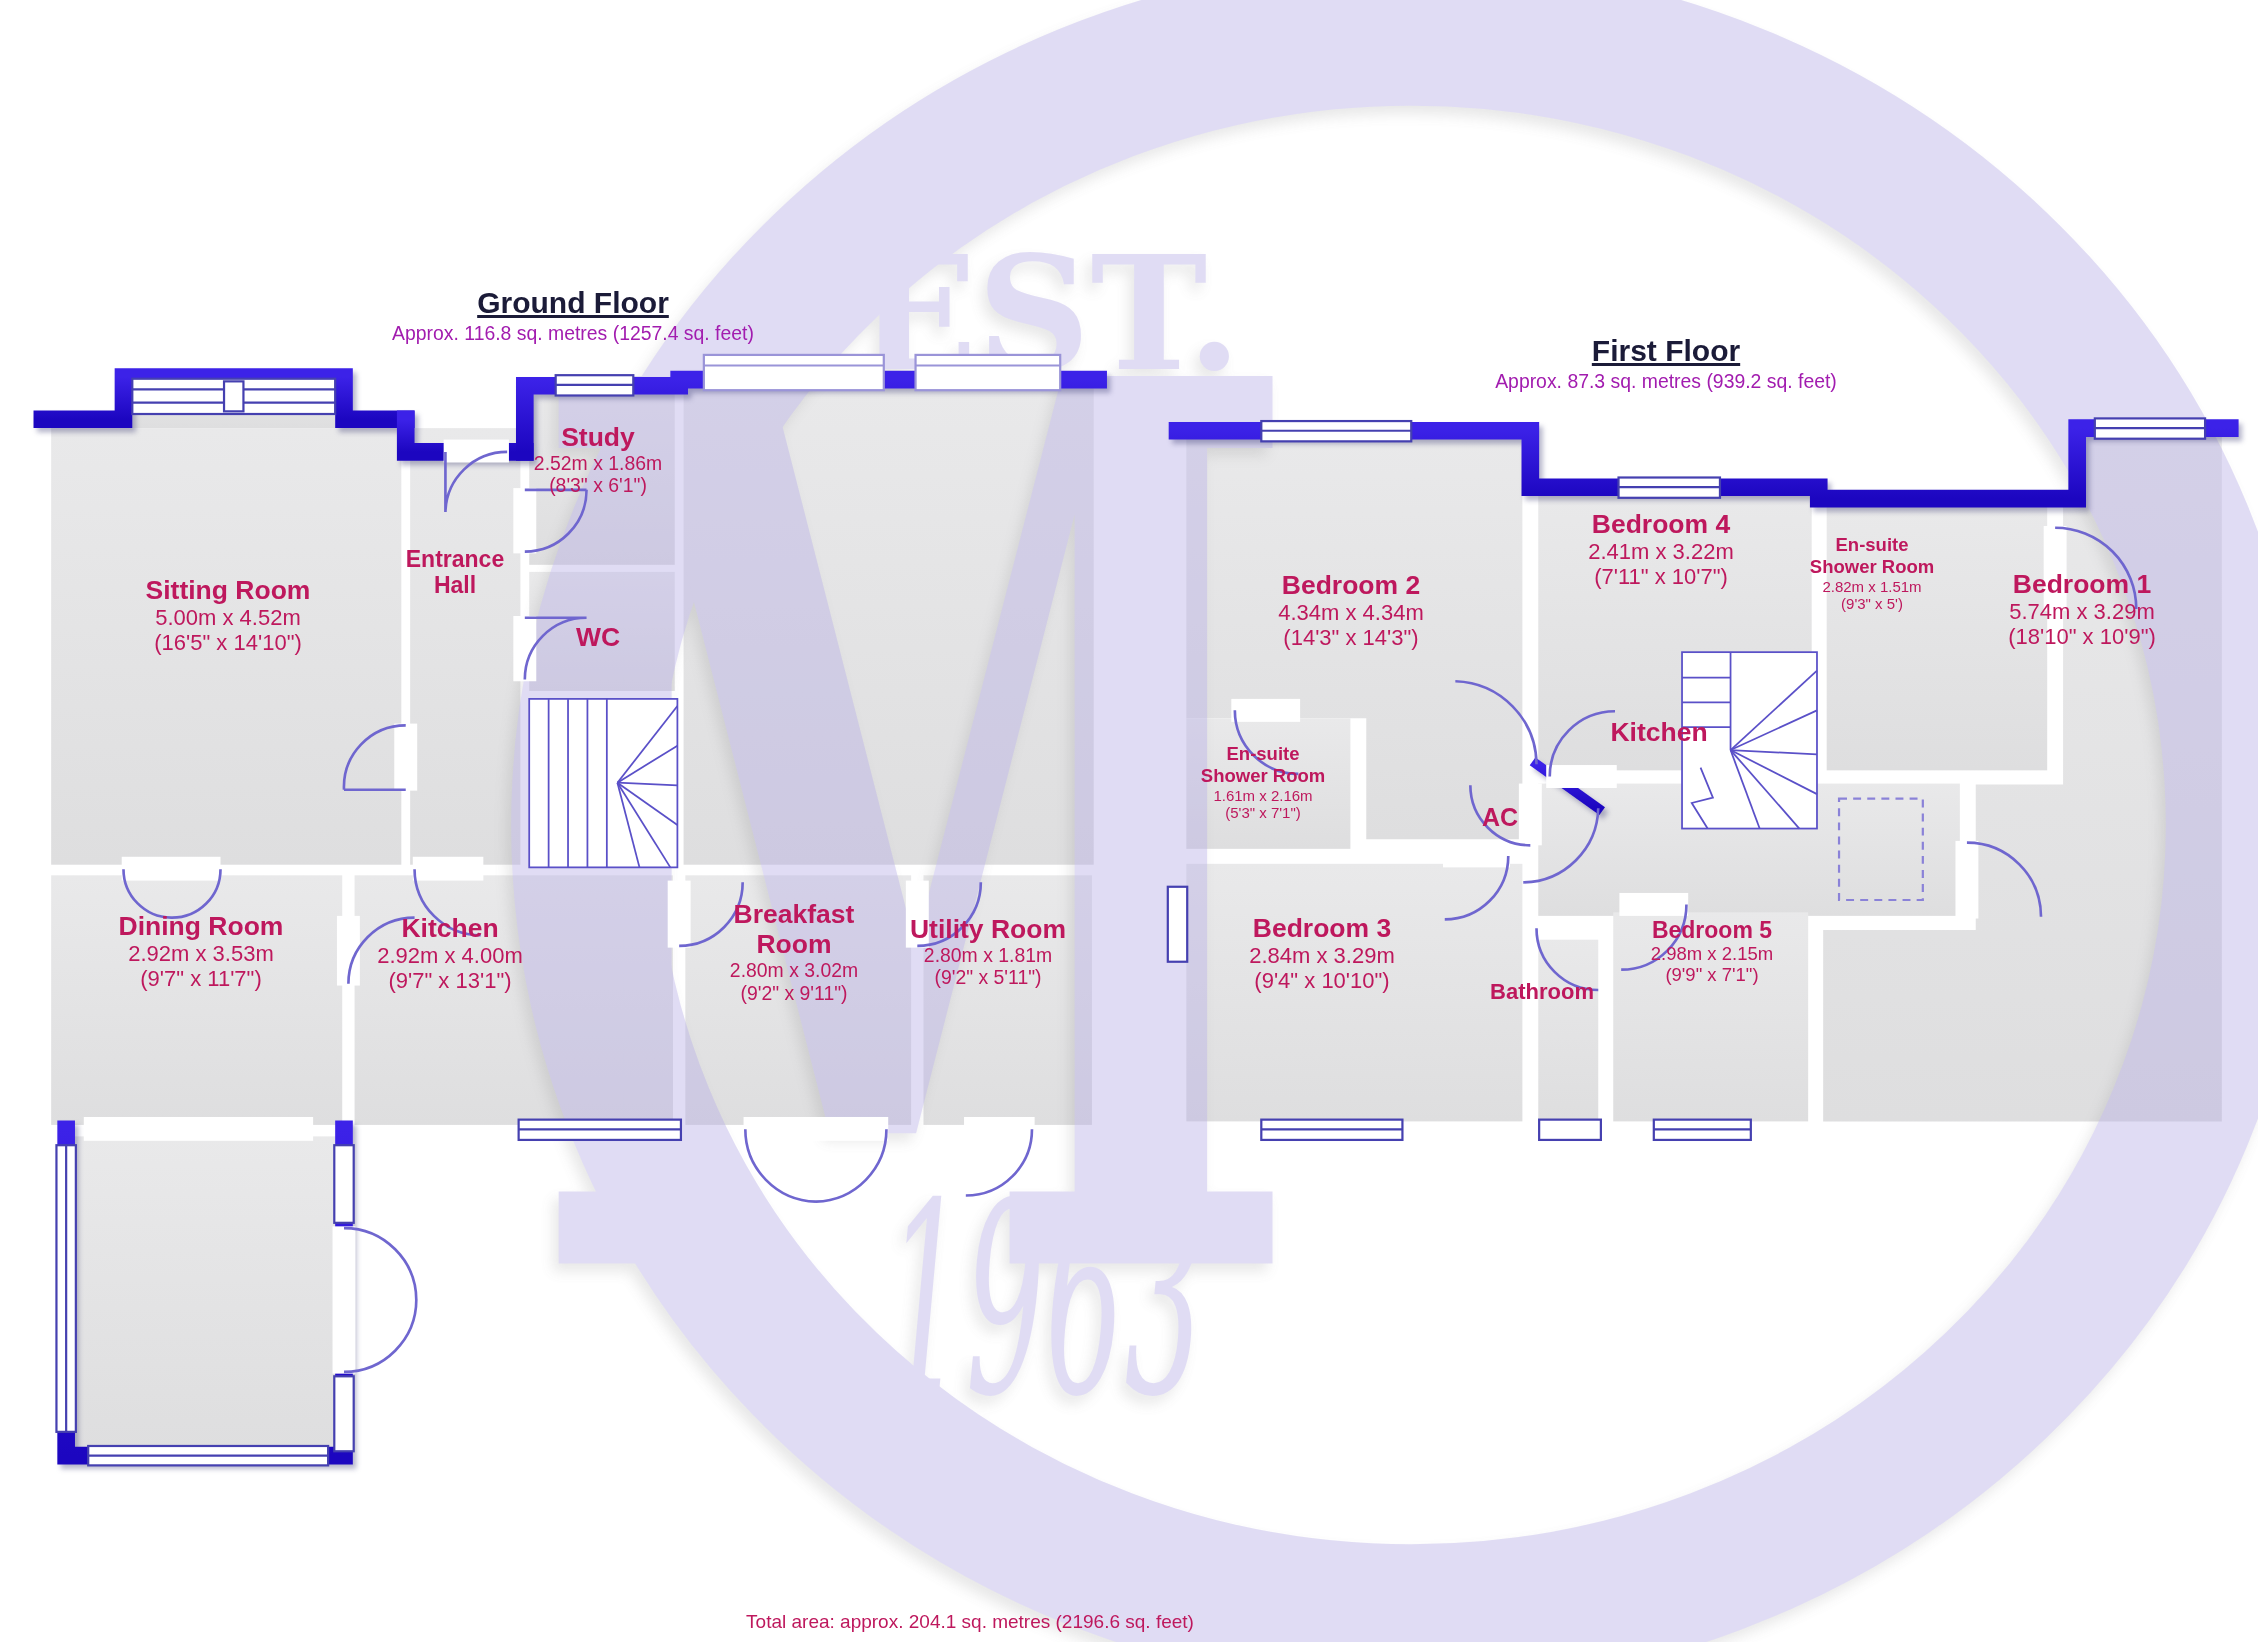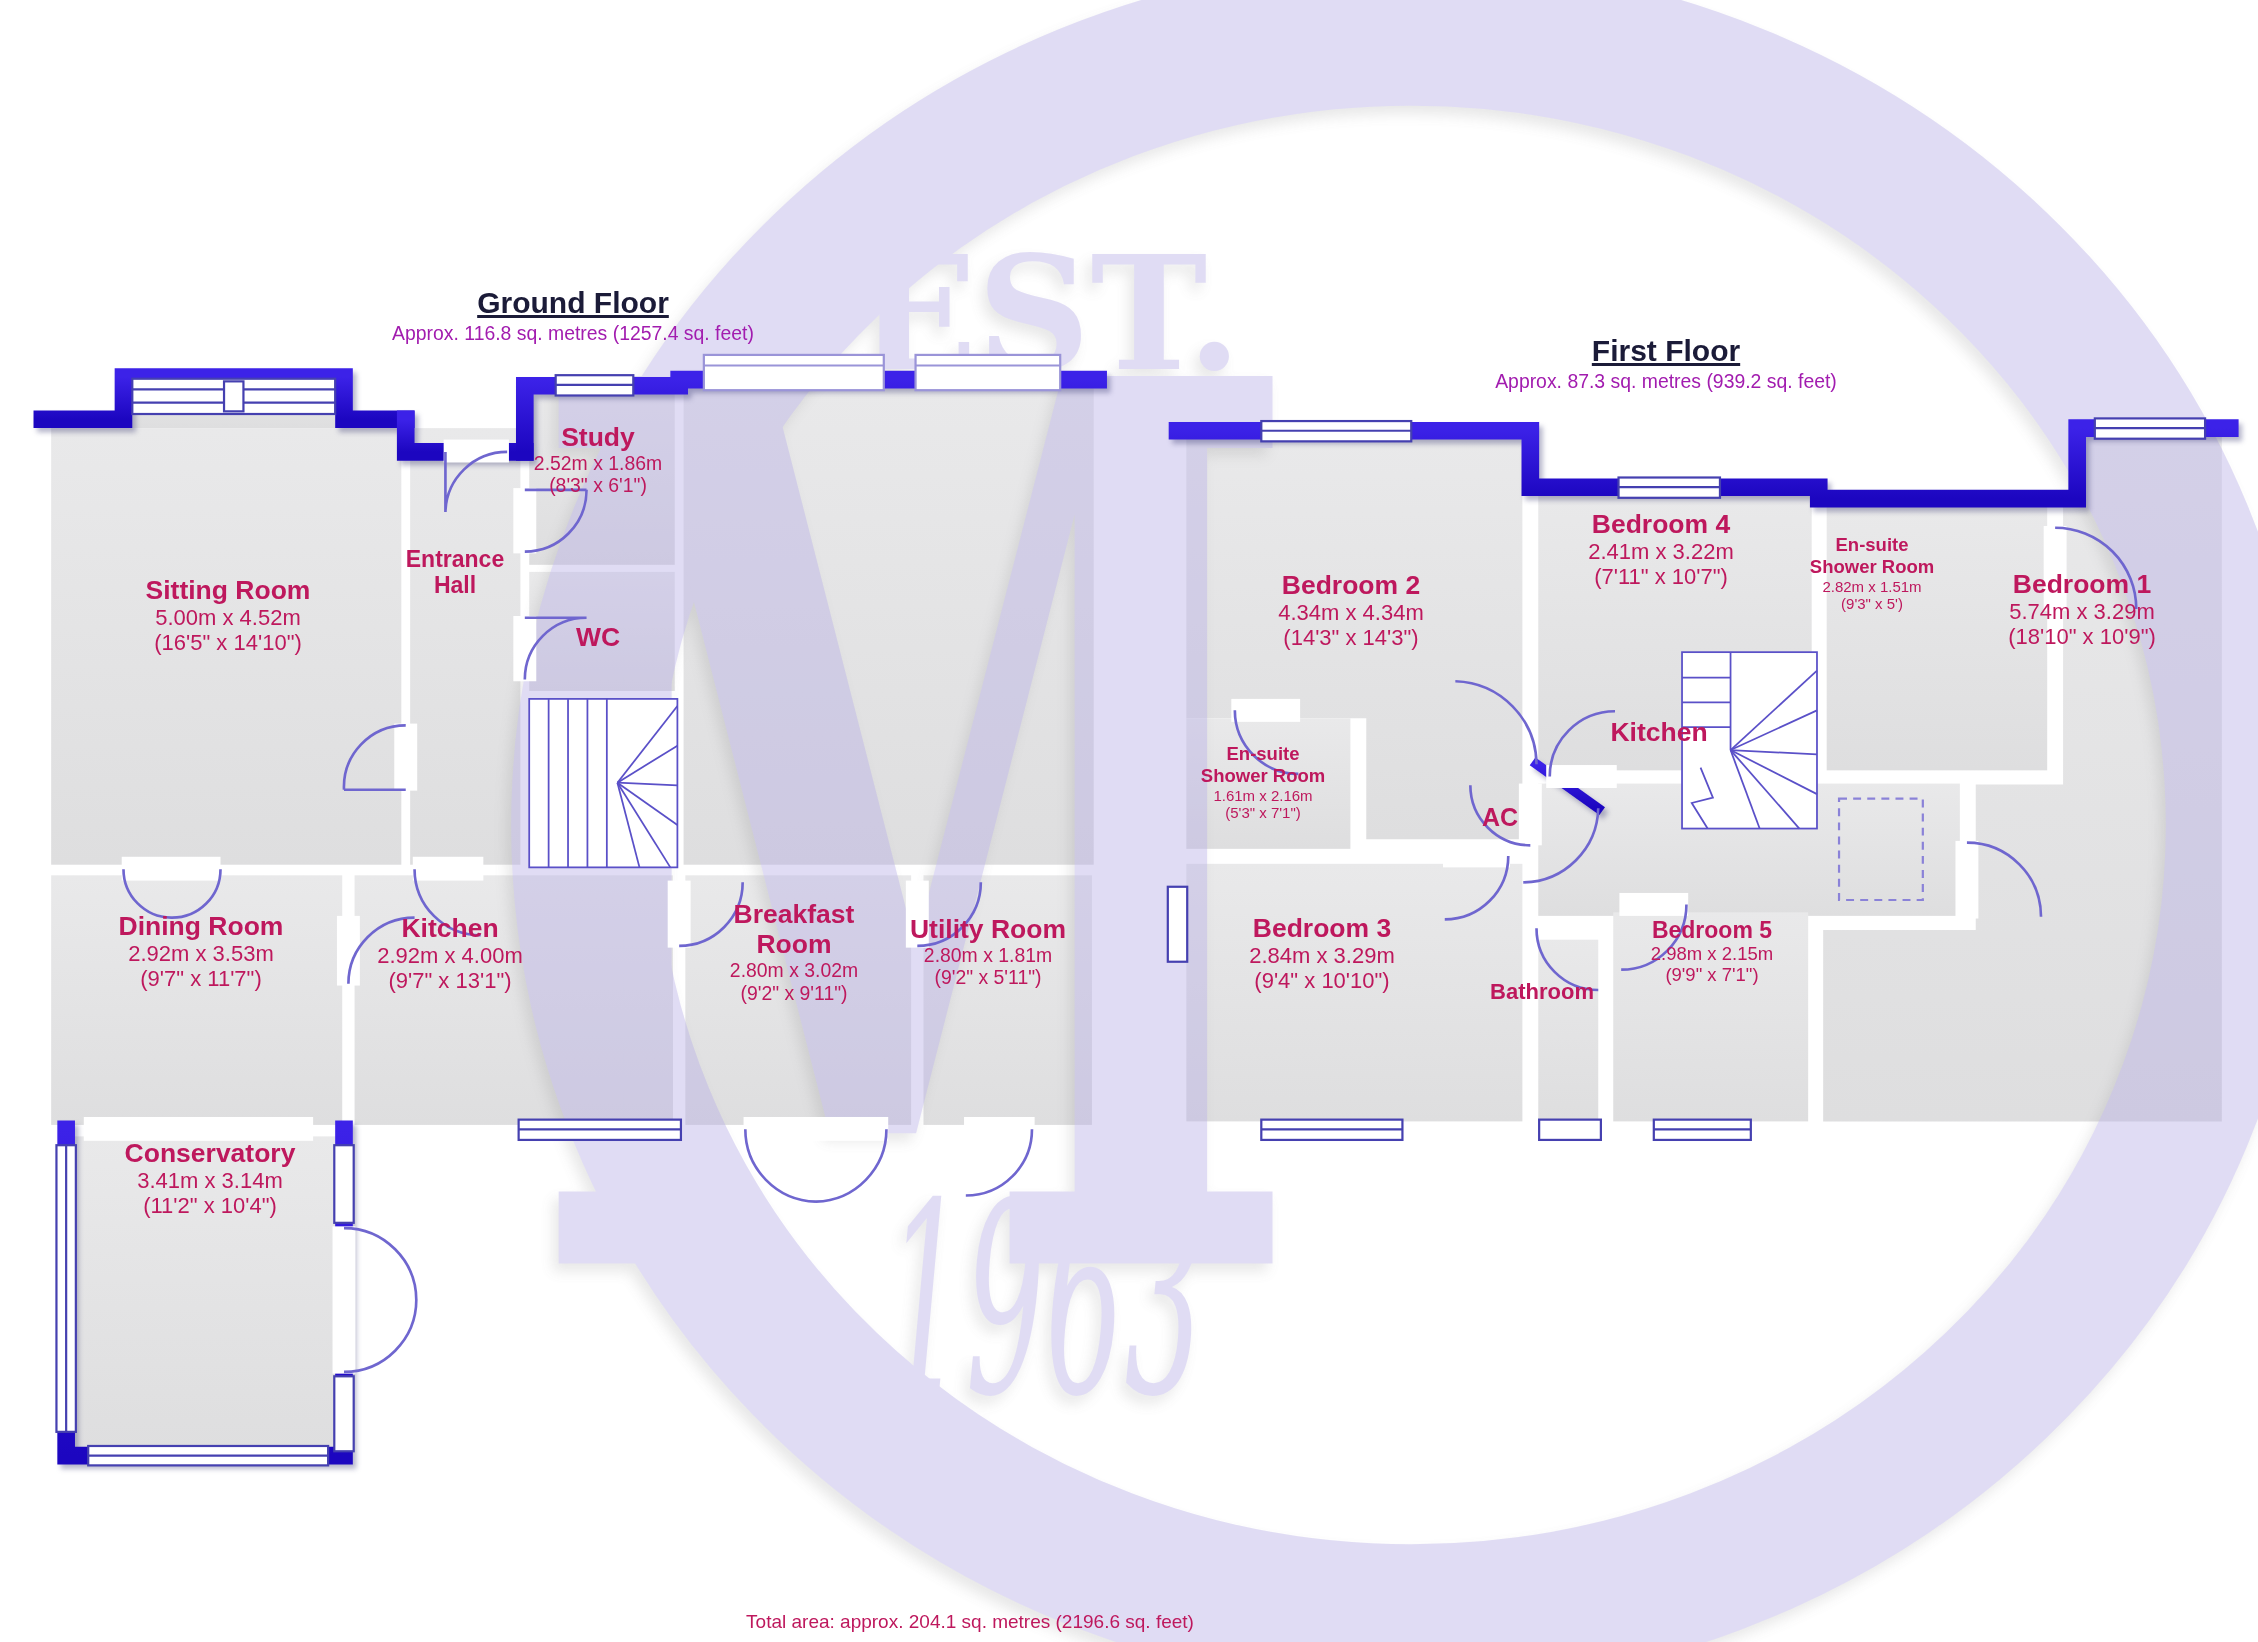--- a/index.html
+++ b/index.html
@@ -293,25 +293,20 @@
   <div class="rl" style="left:794px;top:951px;width:190px">
     <span class="rn">Breakfast Room</span>
     <span class="rd" style="font-size:19.4px">2.80m x 3.02m</span>
     <span class="rd" style="font-size:19.4px">(9'2" x 9'11")</span>
   </div>
   <div class="rl" style="left:988px;top:951px;width:172px">
     <span class="rn">Utility Room</span>
     <span class="rd" style="font-size:19.4px">2.80m x 1.81m</span>
     <span class="rd" style="font-size:19.4px">(9'2" x 5'11")</span>
   </div>
-  <div class="rl" style="left:210px;top:1178px;width:291px">
-    <span class="rn">Conservatory</span>
-    <span class="rd">3.41m x 3.14m</span>
-    <span class="rd">(11'2" x 10'4")</span>
-  </div>
 
   <div class="rl" style="left:1351px;top:610px;width:238px">
     <span class="rn">Bedroom 2</span>
     <span class="rd">4.34m x 4.34m</span>
     <span class="rd">(14'3" x 14'3")</span>
   </div>
   <div class="rl" style="left:1661px;top:549px;width:238px">
     <span class="rn">Bedroom 4</span>
     <span class="rd">2.41m x 3.22m</span>
     <span class="rd">(7'11" x 10'7")</span>

